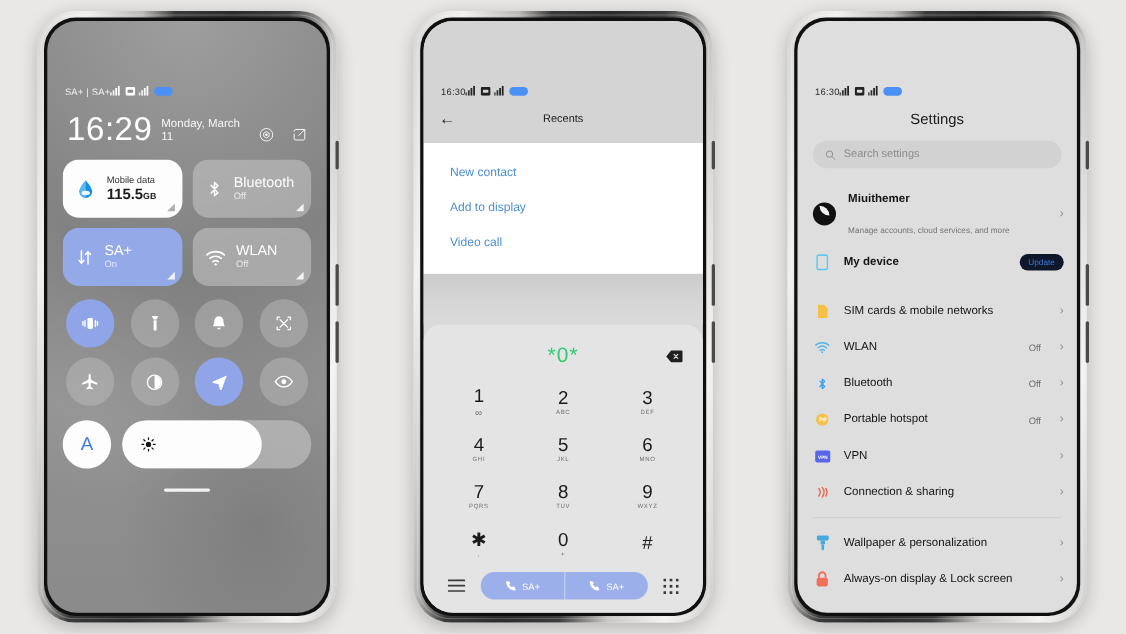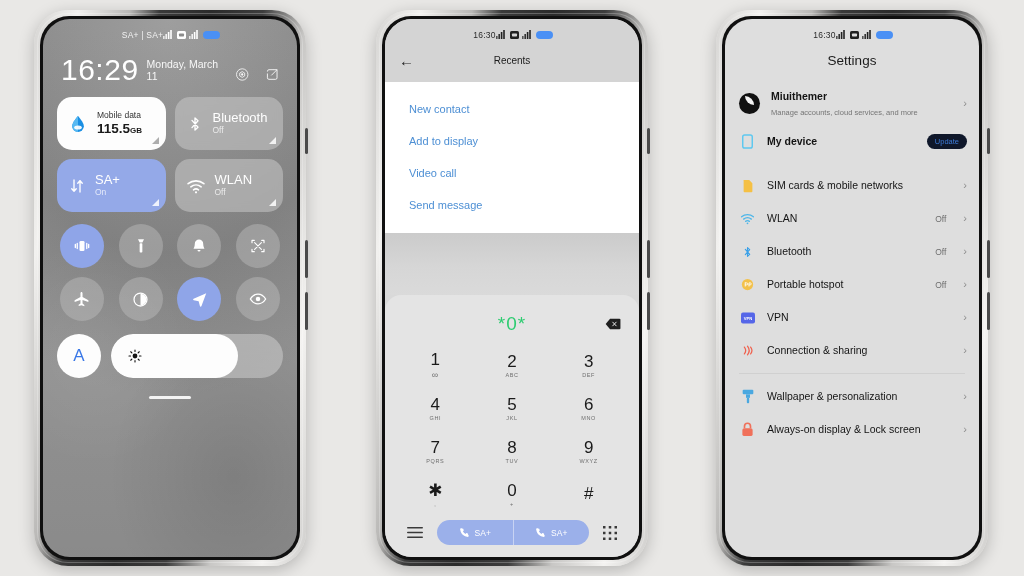--- a/index.html
+++ b/index.html
@@ -42,23 +42,23 @@
   .sidebtn{
     position:absolute; right:-2px; width:3px; background:#4a4a4a; border-radius:2px;
   }
 
   #phone-left  { left: 34px;  top: 10px; }
   #phone-mid   { left: 376px; top: 10px; }
   #phone-right { left: 716px; top: 10px; }
 
   
   .statusbar{
-    display:flex; align-items:center; justify-content:center;
+    display:flex; align-items:center; justify-content:flex-start;
     padding: 7px 14px 0 16px; height: 24px;
-    font-size: 8.5px; letter-spacing:.2px;
+    font-size: 8.5px; letter-spacing:.2px;margin-top:48px;
   }
   .sb-icons{ display:flex; align-items:center; gap:3px; }
   .sig{ display:inline-block; }
   .batt{
     width:17px; height:8px; border-radius:4px; display:inline-block;
   }
 
   
   #screen-left{
     background:
@@ -187,21 +187,21 @@
     margin: 0 14px 12px 14px; height:25px; border-radius:13px; background:#d2d2d2;
     display:flex; align-items:center; gap:7px; padding:0 11px;
     font-size:10px; color:#8c8c8c;
   }
   .setgroup{ padding: 2px 0; }
   .setrow{
     display:flex; align-items:center; gap:11px; padding: 8px 12px 8px 14px; min-height:32px;
   }
   .setrow .ico{ width:17px; height:17px; display:flex; align-items:center; justify-content:center; flex:0 0 17px; }
   .setrow .lbl{ font-size:10.5px; color:#141414; flex:1; line-height:1.3; }
-  .setrow .sub{ font-size:7.5px; color:#757575; margin-top:4px; }
+  .setrow .sub{ font-size:7.5px; color:#757575; margin-top:16px; }
   .setrow .val{ font-size:8.5px; color:#6e6e6e; margin-right:6px; }
   .chev{ color:#8e8e8e; font-size:11px; line-height:1; }
   .avatar{
     width:21px;height:21px;border-radius:50%;background:#111; flex:0 0 21px; position:relative; overflow:hidden;
   }
   .avatar::after{
     content:""; position:absolute; left:6px; top:3px; width:9px;height:9px;
     background:#f3f3f3; border-radius:0 9px 0 9px;
   }
   .update-badge{
@@ -419,21 +419,20 @@
           <div class="appbar">
             <span class="back">←</span>
             <span class="title">Recents</span>
           </div>
         </div>
 
         <div class="menucard">
           <div class="mi">New contact</div>
           <div class="mi">Add to display</div>
           <div class="mi">Video call</div>
-          <div class="mi">Send message</div>
         </div>
 
         <div class="mid-gap"></div>
 
         <div class="dialpanel">
           <div class="numrow">
             <span class="numdisp">*0*</span>
             <svg class="bksp" width="16" height="12" viewBox="0 0 24 18">
                 <path d="M7.6 1h14a1.6 1.6 0 011.6 1.6v12.8A1.6 1.6 0 0121.6 17h-14L1 9z" fill="#1f1f1f"></path>
                 <path d="M11.6 6.2l5.2 5.6M16.8 6.2l-5.2 5.6" stroke="#e4e4e4" stroke-width="1.5" stroke-linecap="round"></path>
@@ -558,20 +557,27 @@
                 <rect x="2.4" y="4" width="1.6" height="5" fill="#333"></rect>
                 <rect x="4.8" y="2" width="1.6" height="7" fill="#222"></rect>
                 <rect x="7.2" y="0" width="1.6" height="9" fill="#222"></rect>
               </svg>
             <span class="batt" style="background:#4a90f5;"></span>
           </span>
         </div>
 
         <div class="set-title">Settings</div>
 
+        <div class="searchbar">
+          <svg width="10" height="10" viewBox="0 0 16 16">
+              <circle cx="6.6" cy="6.6" r="4.6" fill="none" stroke="#8c8c8c" stroke-width="1.4"></circle>
+              <path d="M10.2 10.2L14.4 14.4" stroke="#8c8c8c" stroke-width="1.4" stroke-linecap="round"></path>
+            </svg>
+          <span>Search settings</span>
+        </div>
 
         <div class="setgroup">
           <div class="setrow">
             <span class="avatar"></span>
             <span class="lbl">
               <span style="font-weight:600">Miuithemer</span>
               <span class="sub" style="display:block">Manage accounts, cloud services, and more</span>
             </span>
             <span class="chev">›</span>
           </div>

